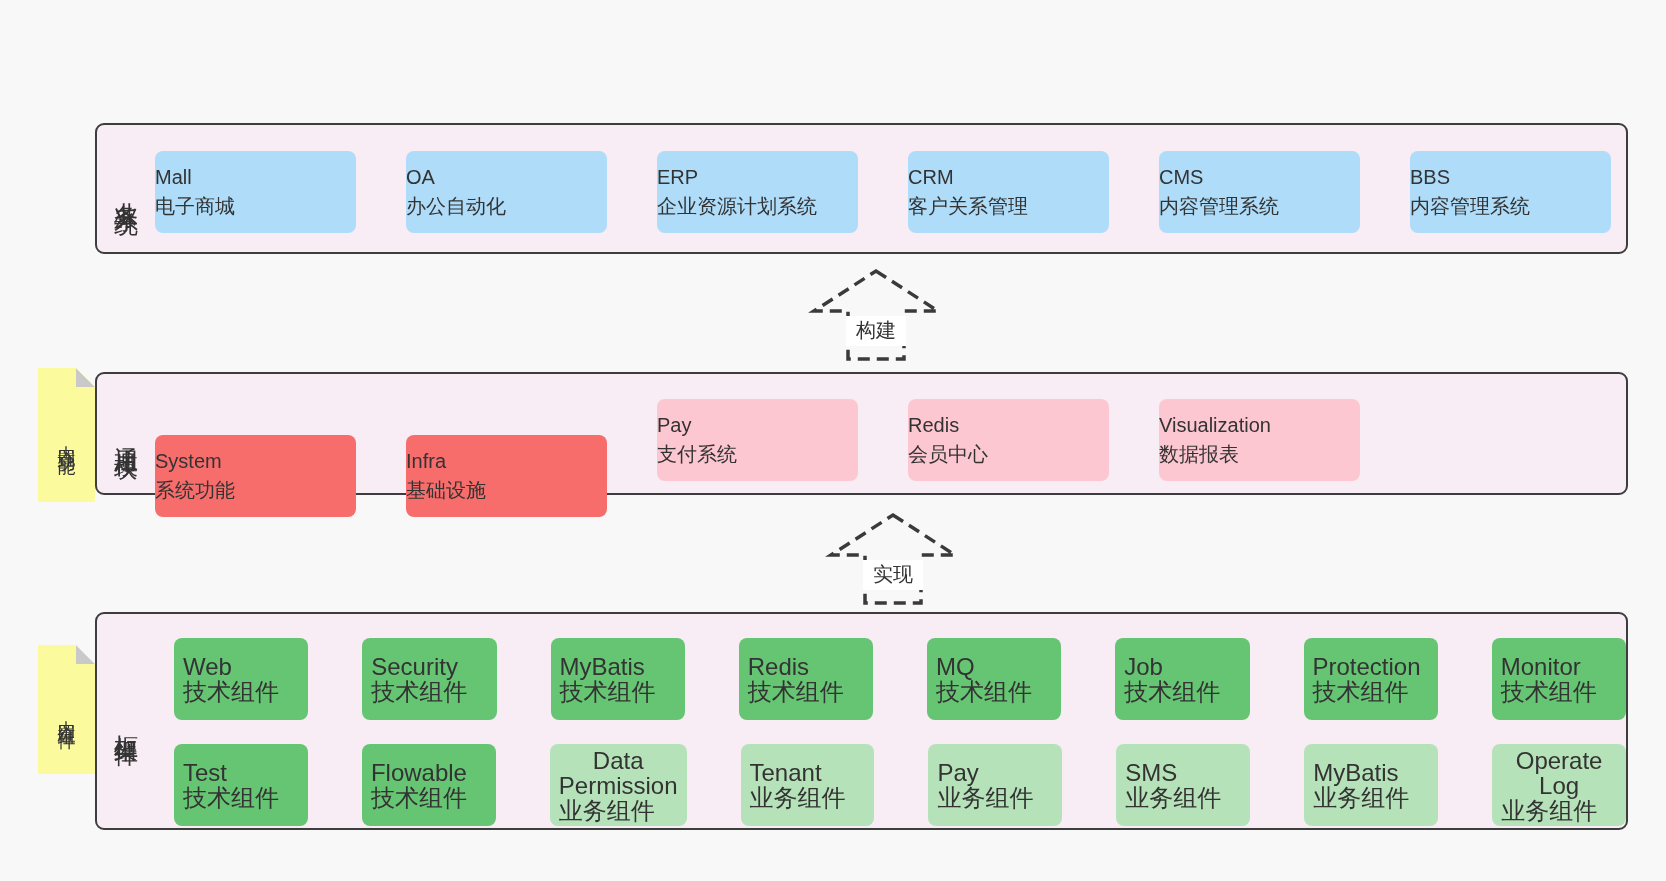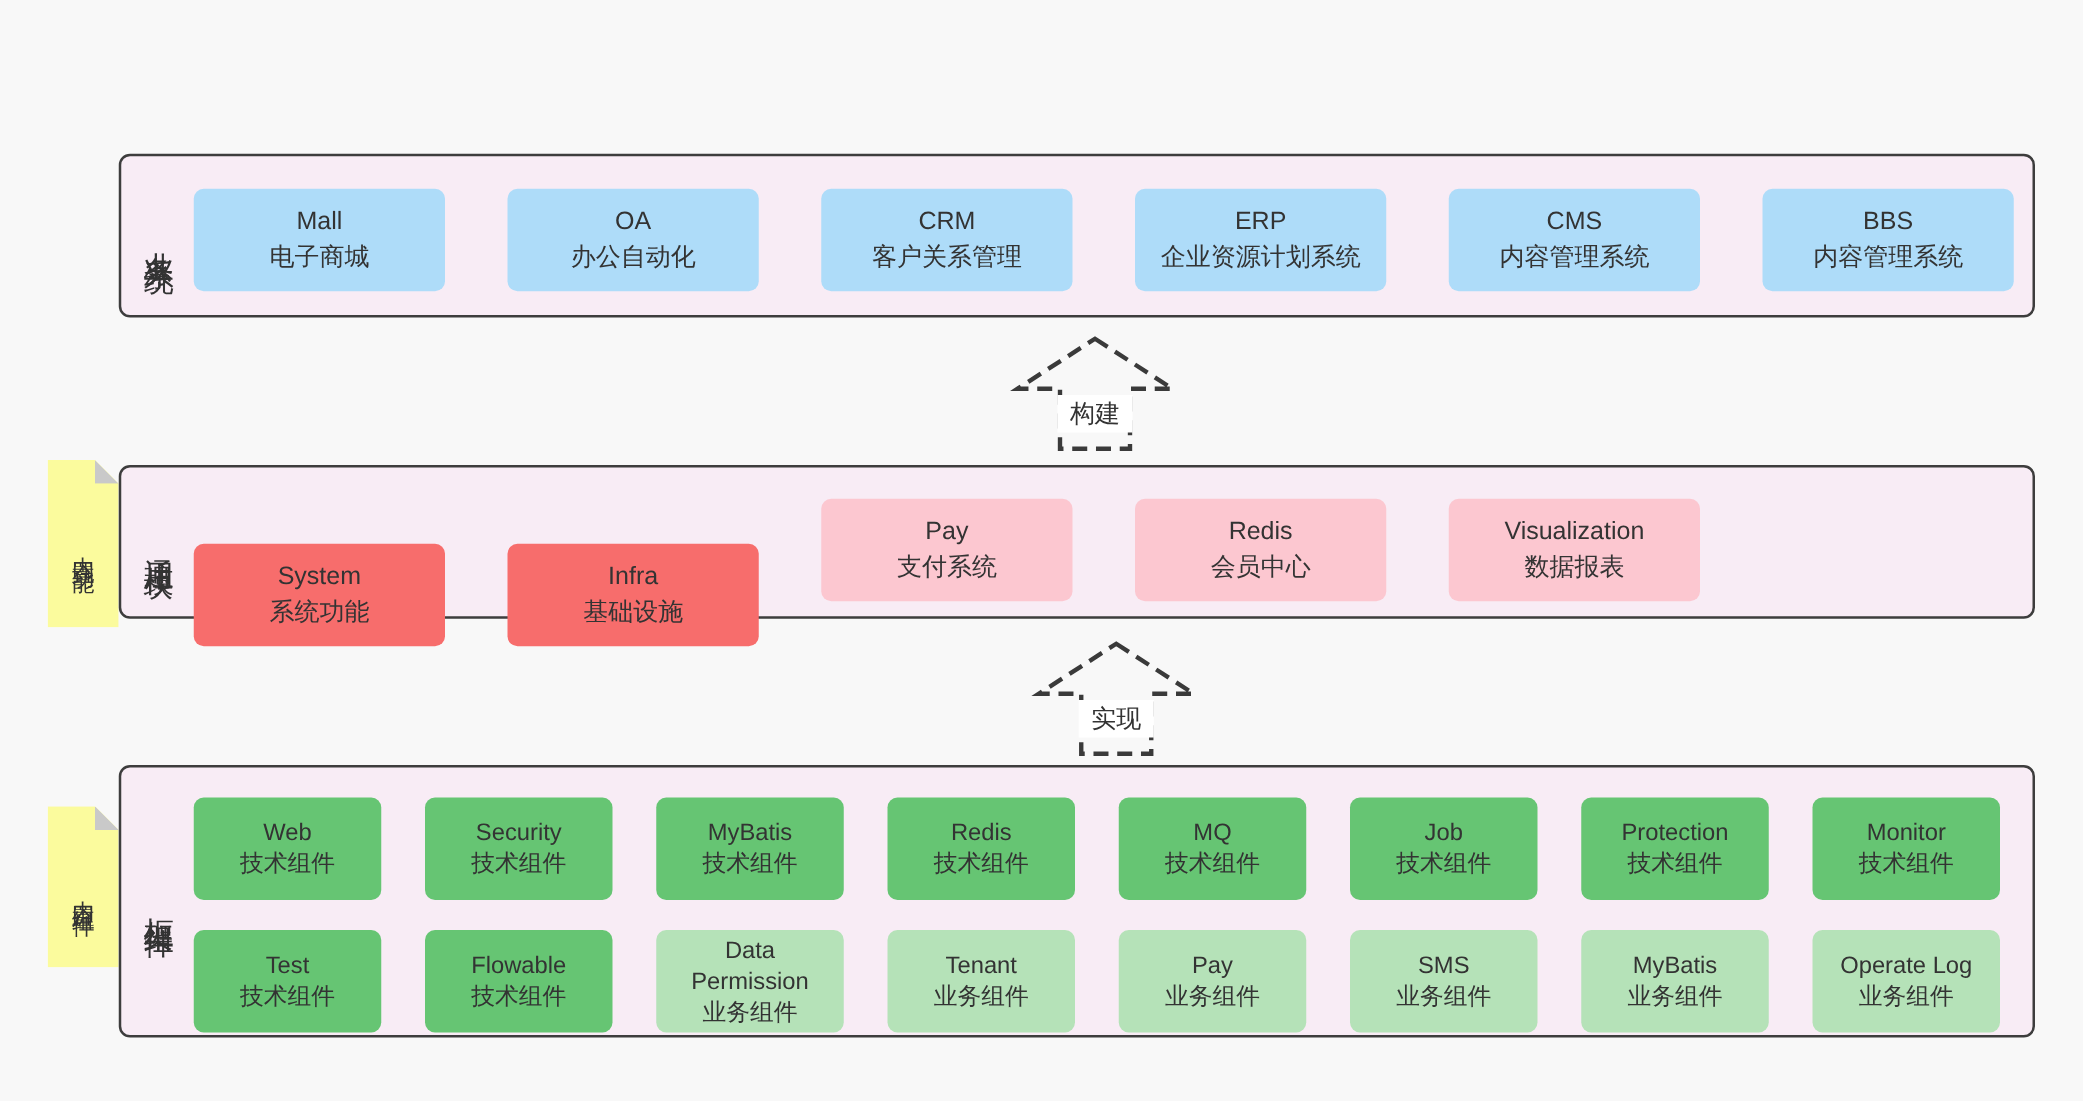--- a/index.html
+++ b/index.html
@@ -27,25 +27,25 @@
     padding-left:58px;box-sizing:border-box;gap:24px;
   }
   #panel-0 .rows{padding-top:26px;}
   #panel-1 .rows{padding-top:25px;}
   #panel-2 .rows{padding-top:24px;}
   .box-row{display:flex;}
   .row6{gap:50px;}
   .row8{gap:35px;}
   .box{
     height:82px;border-radius:8px;box-sizing:border-box;
-    display:flex;flex-direction:column;align-items:center;justify-content:center;
+    display:flex;flex-direction:column;align-items:flex-start;justify-content:center;
     text-align:center;color:var(--text);
   }
   .row6 .box{width:201px;font-size:20px;line-height:29px;}
-  .row8 .box{width:150px;font-size:19px;line-height:25px;padding:0 9px;}
+  .row8 .box{width:150px;font-size:24px;line-height:25px;padding:0 9px;margin-left:19px;}
   .blue{background:var(--blue);}
   .red{background:var(--red);margin-top:36px;}
   .pink{background:var(--pink);}
   .green{background:var(--green);}
   .green_light{background:var(--green_light);}
   .sticky{
     position:absolute;left:38px;width:57px;
     background:var(--sticky_yellow);
     clip-path:polygon(0 0,calc(100% - 19px) 0,100% 19px,100% 100%,0 100%);
     display:flex;align-items:center;justify-content:center;
@@ -89,26 +89,26 @@
       <div class="box-row row6">
         <div class="box blue">
           <div>Mall</div>
           <div>电子商城</div>
         </div>
         <div class="box blue">
           <div>OA</div>
           <div>办公自动化</div>
         </div>
         <div class="box blue">
+          <div>ERP</div>
+          <div>企业资源计划系统</div>
+        </div>
+        <div class="box blue">
           <div>CRM</div>
           <div>客户关系管理</div>
-        </div>
-        <div class="box blue">
-          <div>ERP</div>
-          <div>企业资源计划系统</div>
         </div>
         <div class="box blue">
           <div>CMS</div>
           <div>内容管理系统</div>
         </div>
         <div class="box blue">
           <div>BBS</div>
           <div>内容管理系统</div>
         </div>
       </div>

